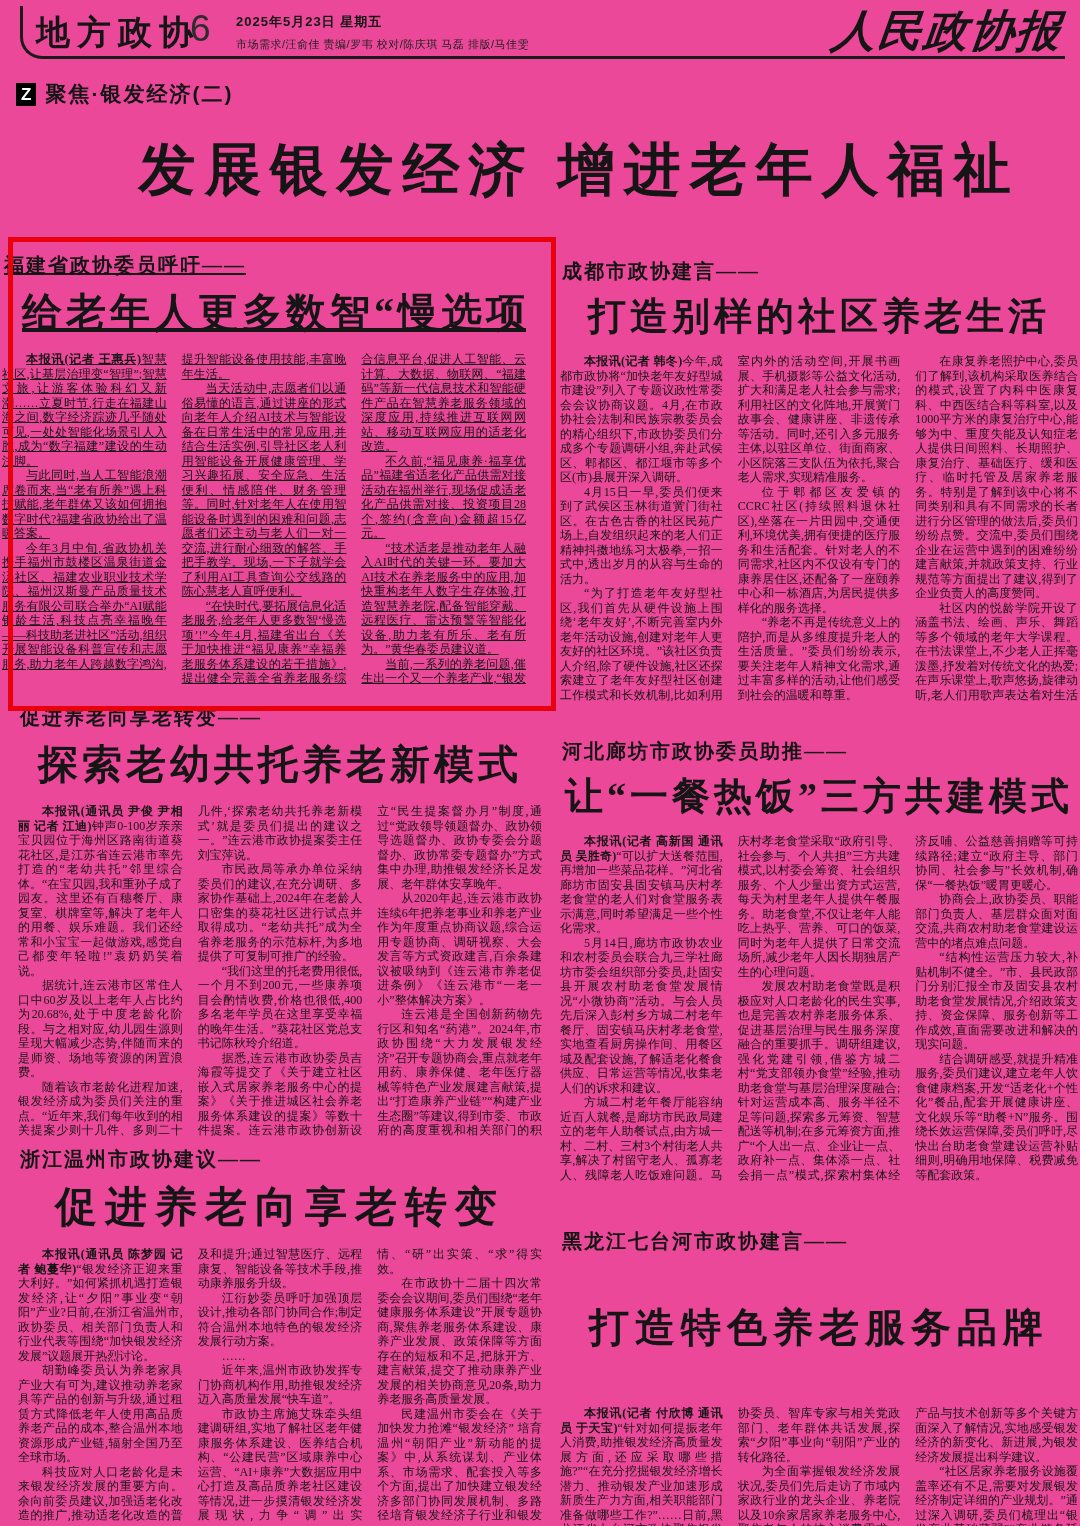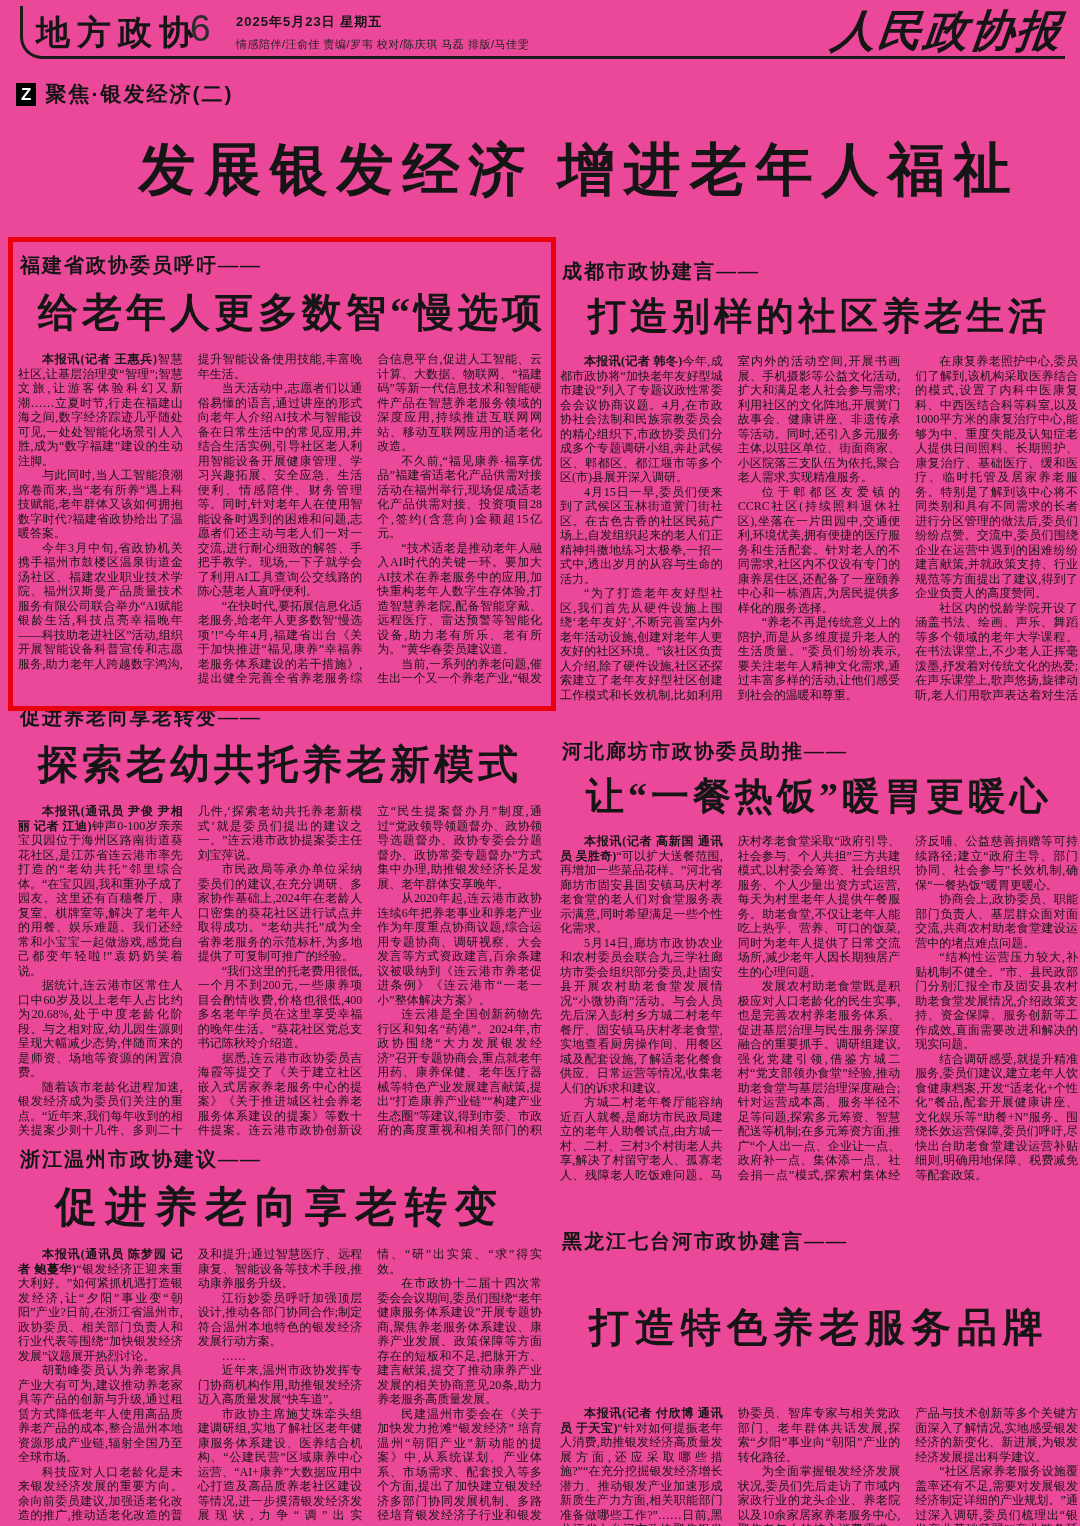--- a/index.html
+++ b/index.html
@@ -42,33 +42,33 @@
 </style>
 </head>
 <body>
 
 <div class="page">
 
   <div class="header-rule"></div>
   <div class="section-title">地方政协</div>
   <div class="page-num">6</div>
   <div class="date-line">2025年5月23日  星期五</div>
-  <div class="staff-line">情感陪伴/汪俞佳  责编/罗韦  校对/陈庆琪 马磊  排版/马佳雯</div>
+  <div class="staff-line">市场需求/汪俞佳  责编/罗韦  校对/陈庆琪 马磊  排版/马佳雯</div>
   <div class="masthead">人民政协报</div>
 
   <div class="focus">
     <span class="focus-tag">Z</span>
     <span class="focus-label">聚焦·银发经济(二)</span>
   </div>
 
   <div class="banner">发展银发经济  增进老年人福祉</div>
 
   <div class="highlight-box"></div>
 
-  <section class="article" style="left:18px;top:252px;width:524px;height:444px;">
+  <section class="article" style="left:2px;top:252px;width:524px;height:444px;text-decoration:underline;">
     <h3 class="kicker">福建省政协委员呼吁——</h3>
     <h2 class="a-title" style="font-size:40px;margin-left:20px;">给老年人更多数智“慢选项”</h2>
     <div class="a-body">
       <p class="para"><span class="byline">本报讯(记者 王惠兵)</span><span>智慧社区,让基层治理变“智理”;智慧文旅,让游客体验科幻又新潮……立夏时节,行走在福建山海之间,数字经济踪迹几乎随处可见,一处处智能化场景引人入胜,成为“数字福建”建设的生动注脚。</span></p>
       <div>
           <p class="para">与此同时,当人工智能浪潮席卷而来,当“老有所养”遇上科技赋能,老年群体又该如何拥抱数字时代?福建省政协给出了温暖答案。</p>
           <p class="para">今年3月中旬,省政协机关携手福州市鼓楼区温泉街道金汤社区、福建农业职业技术学院、福州汉斯曼产品质量技术服务有限公司联合举办“AI赋能银龄生活,科技点亮幸福晚年——科技助老进社区”活动,组织开展智能设备科普宣传和志愿服务,助力老年人跨越数字鸿沟,提升智能设备使用技能,丰富晚年生活。</p>
           <p class="para">当天活动中,志愿者们以通俗易懂的语言,通过讲座的形式向老年人介绍AI技术与智能设备在日常生活中的常见应用,并结合生活实例,引导社区老人利用智能设备开展健康管理、学习兴趣拓展、安全应急、生活便利、情感陪伴、财务管理等。同时,针对老年人在使用智能设备时遇到的困难和问题,志愿者们还主动与老人们一对一交流,进行耐心细致的解答、手把手教学。现场,一下子就学会了利用AI工具查询公交线路的陈心慧老人直呼便利。</p>
           <p class="para">“在快时代,要拓展信息化适老服务,给老年人更多数智‘慢选项’!”今年4月,福建省出台《关于加快推进“福见康养”幸福养老服务体系建设的若干措施》,提出健全完善全省养老服务综合信息平台,促进人工智能、云计算、大数据、物联网、“福建码”等新一代信息技术和智能硬件产品在智慧养老服务领域的深度应用,持续推进互联网网站、移动互联网应用的适老化改造。</p>
           <p class="para">不久前,“福见康养·福享优品”福建省适老化产品供需对接活动在福州举行,现场促成适老化产品供需对接、投资项目28个,签约(含意向)金额超15亿元。</p>
@@ -106,21 +106,21 @@
           <p class="para">“我们这里的托老费用很低,一个月不到200元,一些康养项目会酌情收费,价格也很低,400多名老年学员在这里享受幸福的晚年生活。”葵花社区党总支书记陈秋玲介绍道。</p>
           <p class="para">据悉,连云港市政协委员吉海霞等提交了《关于建立社区嵌入式居家养老服务中心的提案》《关于推进城区社会养老服务体系建设的提案》等数十件提案。连云港市政协创新设立“民生提案督办月”制度,通过“党政领导领题督办、政协领导选题督办、政协专委会分题督办、政协常委专题督办”方式集中办理,助推银发经济长足发展、老年群体安享晚年。</p>
           <p class="para">从2020年起,连云港市政协连续6年把养老事业和养老产业作为年度重点协商议题,综合运用专题协商、调研视察、大会发言等方式资政建言,百余条建议被吸纳到《连云港市养老促进条例》《连云港市“一老一小”整体解决方案》。</p>
           <p class="para">连云港是全国创新药物先行区和知名“药港”。2024年,市政协围绕“大力发展银发经济”召开专题协商会,重点就老年用药、康养保健、老年医疗器械等特色产业发展建言献策,提出“打造康养产业链”“构建产业生态圈”等建议,得到市委、市政府的高度重视和相关部门的积极办理,委员们的意见建议转化为可观可感的民生成果。</p>
         </div>
     </div>
   </section>
 
   <section class="article" style="left:560px;top:738px;width:518px;height:444px;justify-content:space-between;">
     <h3 class="kicker">河北廊坊市政协委员助推——</h3>
-    <h2 class="a-title">让“一餐热饭”暖胃更暖心</h2>
+    <h2 class="a-title">让“一餐热饭”三方共建模式</h2>
     <div class="a-body">
       <p class="para"><span class="byline">本报讯(记者 高新国 通讯员 吴胜奇)</span><span>“可以扩大送餐范围,再增加一些菜品花样。”河北省廊坊市固安县固安镇马庆村孝老食堂的老人们对食堂服务表示满意,同时希望满足一些个性化需求。</span></p>
       <div>
           <p class="para">5月14日,廊坊市政协农业和农村委员会联合九三学社廊坊市委会组织部分委员,赴固安县开展农村助老食堂发展情况“小微协商”活动。与会人员先后深入彭村乡方城二村老年餐厅、固安镇马庆村孝老食堂,实地查看厨房操作间、用餐区域及配套设施,了解适老化餐食供应、日常运营等情况,收集老人们的诉求和建议。</p>
           <p class="para">方城二村老年餐厅能容纳近百人就餐,是廊坊市民政局建立的老年人助餐试点,由方城一村、二村、三村3个村街老人共享,解决了村留守老人、孤寡老人、残障老人吃饭难问题。马庆村孝老食堂采取“政府引导、社会参与、个人共担”三方共建模式,以村委会筹资、社会组织服务、个人少量出资方式运营,每天为村里老年人提供午餐服务。助老食堂,不仅让老年人能吃上热乎、营养、可口的饭菜,同时为老年人提供了日常交流场所,减少老年人因长期独居产生的心理问题。</p>
           <p class="para">发展农村助老食堂既是积极应对人口老龄化的民生实事,也是完善农村养老服务体系、促进基层治理与民生服务深度融合的重要抓手。调研组建议,强化党建引领,借鉴方城二村“党支部领办食堂”经验,推动助老食堂与基层治理深度融合;针对运营成本高、服务半径不足等问题,探索多元筹资、智慧配送等机制;在多元筹资方面,推广“个人出一点、企业让一点、政府补一点、集体添一点、社会捐一点”模式,探索村集体经济反哺、公益慈善捐赠等可持续路径;建立“政府主导、部门协同、社会参与”长效机制,确保“一餐热饭”暖胃更暖心。</p>
           <p class="para">协商会上,政协委员、职能部门负责人、基层群众面对面交流,共商农村助老食堂建设运营中的堵点难点问题。</p>
           <p class="para">“结构性运营压力较大,补贴机制不健全。”市、县民政部门分别汇报全市及固安县农村助老食堂发展情况,介绍政策支持、资金保障、服务创新等工作成效,直面需要改进和解决的现实问题。</p>
           <p class="para">结合调研感受,就提升精准服务,委员们建议,建立老年人饮食健康档案,开发“适老化+个性化”餐品,配套开展健康讲座、文化娱乐等“助餐+N”服务。围绕长效运营保障,委员们呼吁,尽快出台助老食堂建设运营补贴细则,明确用地保障、税费减免等配套政策。</p>
         </div>

